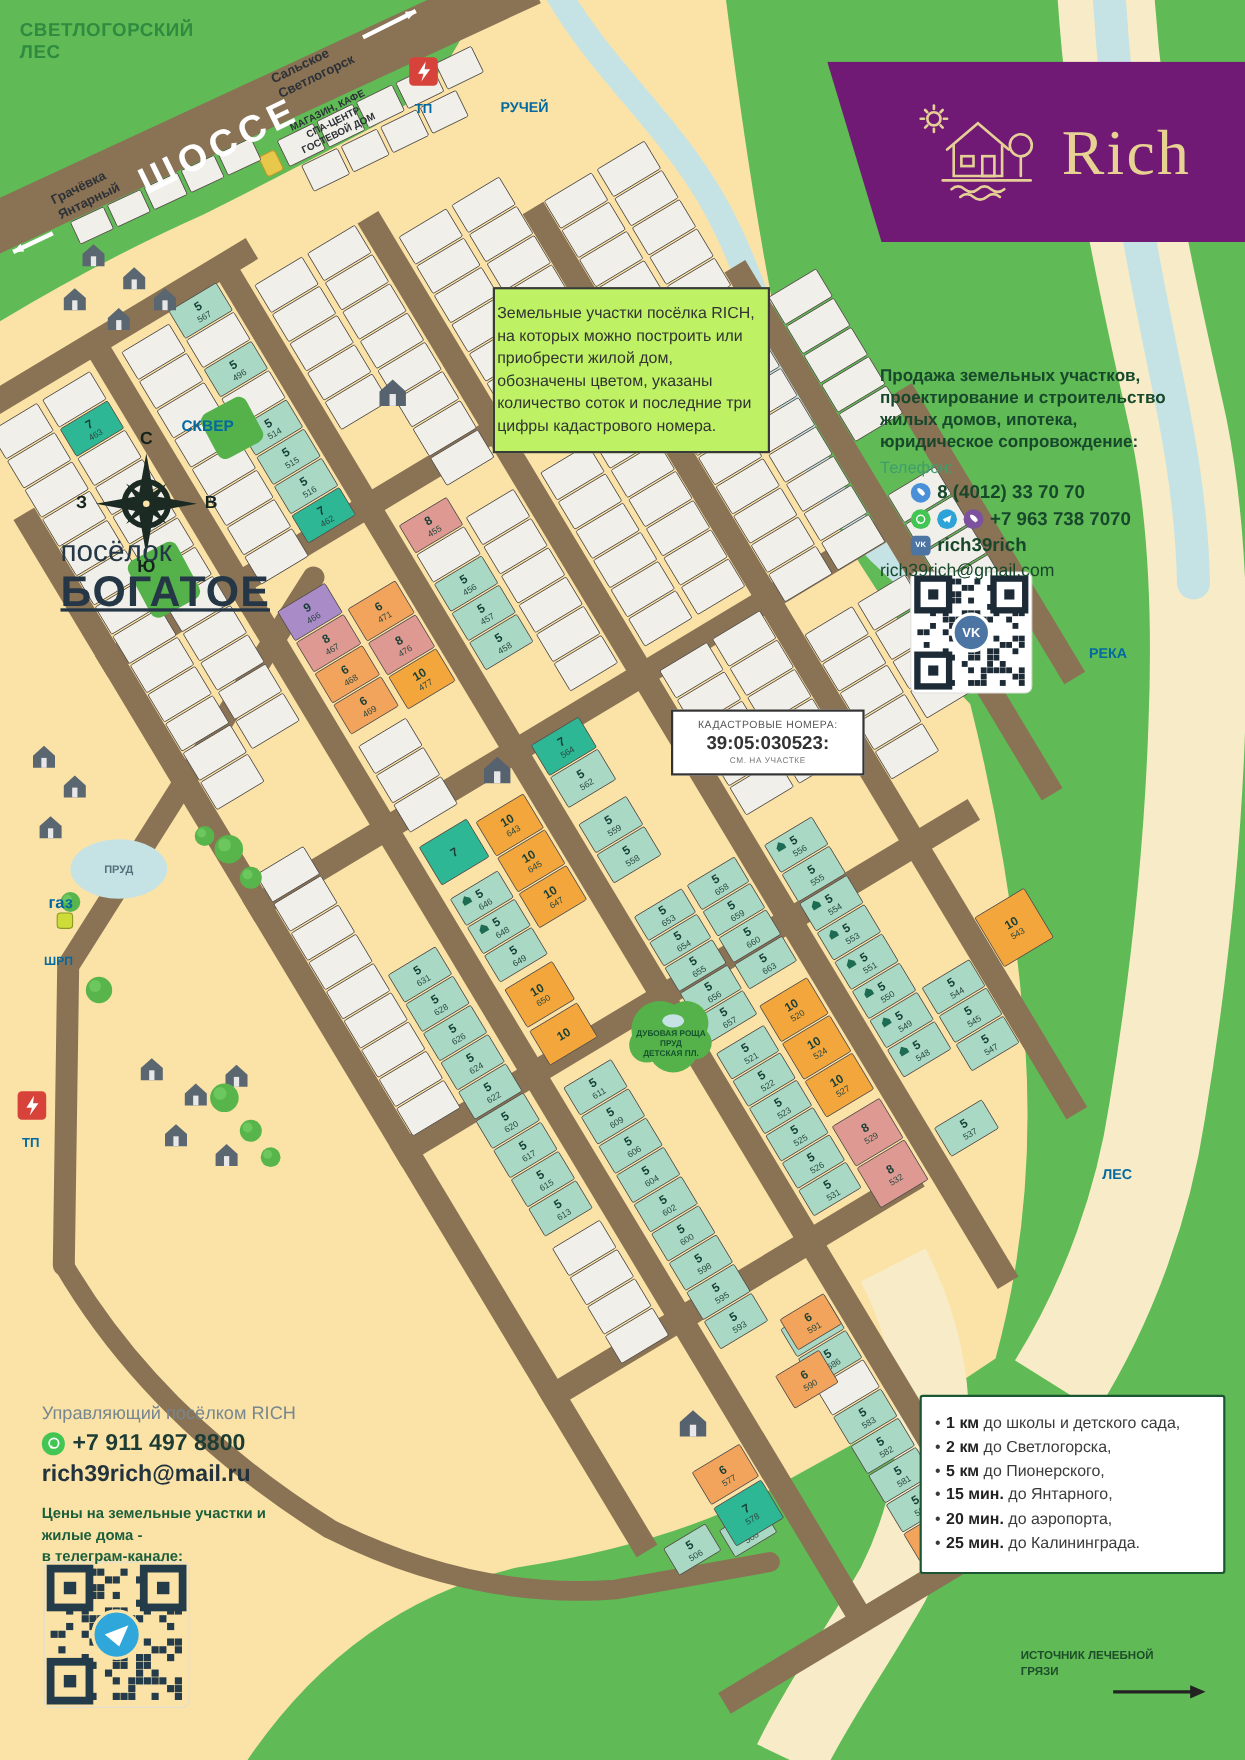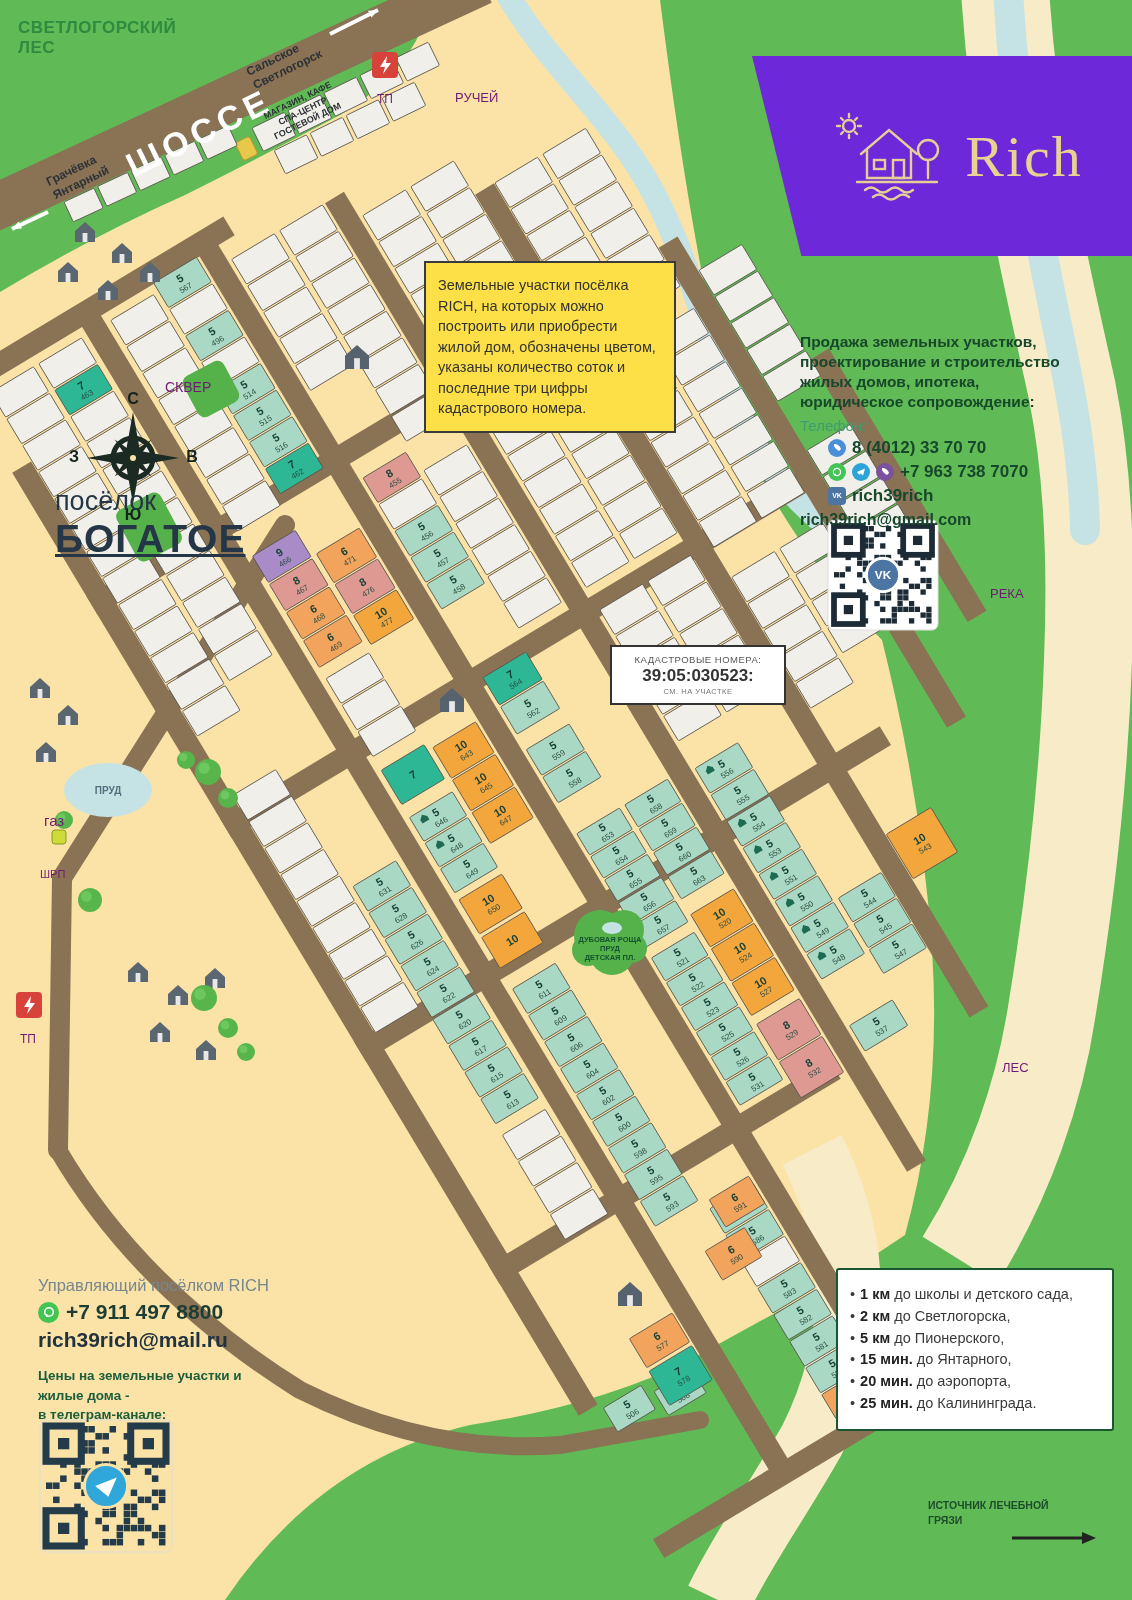--- a/index.html
+++ b/index.html
@@ -2,32 +2,32 @@
 <html><head>
 <meta charset="utf-8">
 <style>
   html,body{margin:0;padding:0;background:#777;}
   #canvas{position:relative;width:1132px;height:1600px;overflow:hidden;background:#FBE3A7;font-family:"Liberation Sans",sans-serif;}
   #mapsvg{position:absolute;left:0;top:0;}
   .lbl{position:absolute;white-space:nowrap;}
   .forest-lbl{font-size:17px;font-weight:bold;color:#2E8B3F;line-height:1.15;letter-spacing:.5px;}
   .hwy-name{font-size:34px;font-weight:bold;color:#fff;letter-spacing:5px;transform:rotate(-26deg);transform-origin:left top;}
   .hwy-dir{font-size:12px;font-weight:bold;color:#2d3238;line-height:1.25;transform:rotate(-26deg);transform-origin:left top;}
-  .tiny-lbl{font-size:12px;font-weight:normal;color:#701a75;}
+  .tiny-lbl{font-size:12px;font-weight:bold;color:#0369a1;}
   .svc-lbl{font-size:9px;font-weight:bold;color:#2d3238;line-height:1.3;transform:rotate(-26deg);transform-origin:left top;text-align:center;}
-  .banner{position:absolute;left:752px;top:56px;width:380px;height:200px;background:#6d28d9;
+  .banner{position:absolute;left:752px;top:56px;width:380px;height:164px;background:#701a75;
           clip-path:polygon(0 0,100% 0,100% 100%,13% 100%);display:flex;align-items:center;justify-content:center;gap:14px;padding-left:30px;box-sizing:border-box;}
   .banner .rich-txt{font-family:"Liberation Serif",serif;font-size:58px;color:#E7D193;letter-spacing:2px;}
-  .infobox{position:absolute;left:424px;top:261px;width:252px;background:#fde047;border:2px solid #3a3a3a;
-           padding:12px 12px;font-size:14.5px;line-height:1.42;color:#333;box-sizing:border-box;}
+  .infobox{position:absolute;left:448px;top:261px;width:252px;background:#bef264;border:2px solid #3a3a3a;
+           padding:12px 2px;font-size:14.5px;line-height:1.42;color:#333;box-sizing:border-box;}
   .salesblk{position:absolute;left:800px;top:332px;width:322px;color:#17482B;}
   .salesblk .big{font-size:15.5px;font-weight:bold;line-height:1.3;}
   .salesblk .tel{font-size:15px;color:#3f9e6e;margin-top:4px;}
   .salesblk .ph{font-size:17px;font-weight:bold;margin-top:4px;display:flex;align-items:center;gap:6px;color:#17482B;padding-left:28px;}
-  .salesblk .em{font-size:16px;font-weight:bold;margin-top:5px;}
+  .salesblk .em{font-size:16px;font-weight:normal;margin-top:5px;}
   .cadbox{position:absolute;left:610px;top:645px;width:176px;background:#fff;border:2px solid #333;
           text-align:center;padding:7px 4px;box-sizing:border-box;}
   .cadbox .c1{font-size:9.5px;letter-spacing:.5px;color:#555;}
   .cadbox .c2{font-size:17px;font-weight:bold;color:#333;margin:1px 0;}
   .cadbox .c3{font-size:7.5px;color:#777;letter-spacing:.5px;}
   .village{position:absolute;left:55px;top:486px;color:#253746;}
   .village .v1{font-size:27px;}
   .village .v2{font-size:39px;font-weight:bold;letter-spacing:1px;text-decoration:underline;}
   .distbox{position:absolute;left:836px;top:1268px;width:278px;background:#fff;border:2px solid #1A5632;border-radius:3px;
            padding:14px 12px;box-sizing:border-box;font-size:14.5px;color:#3a3a3a;line-height:1.5;}

